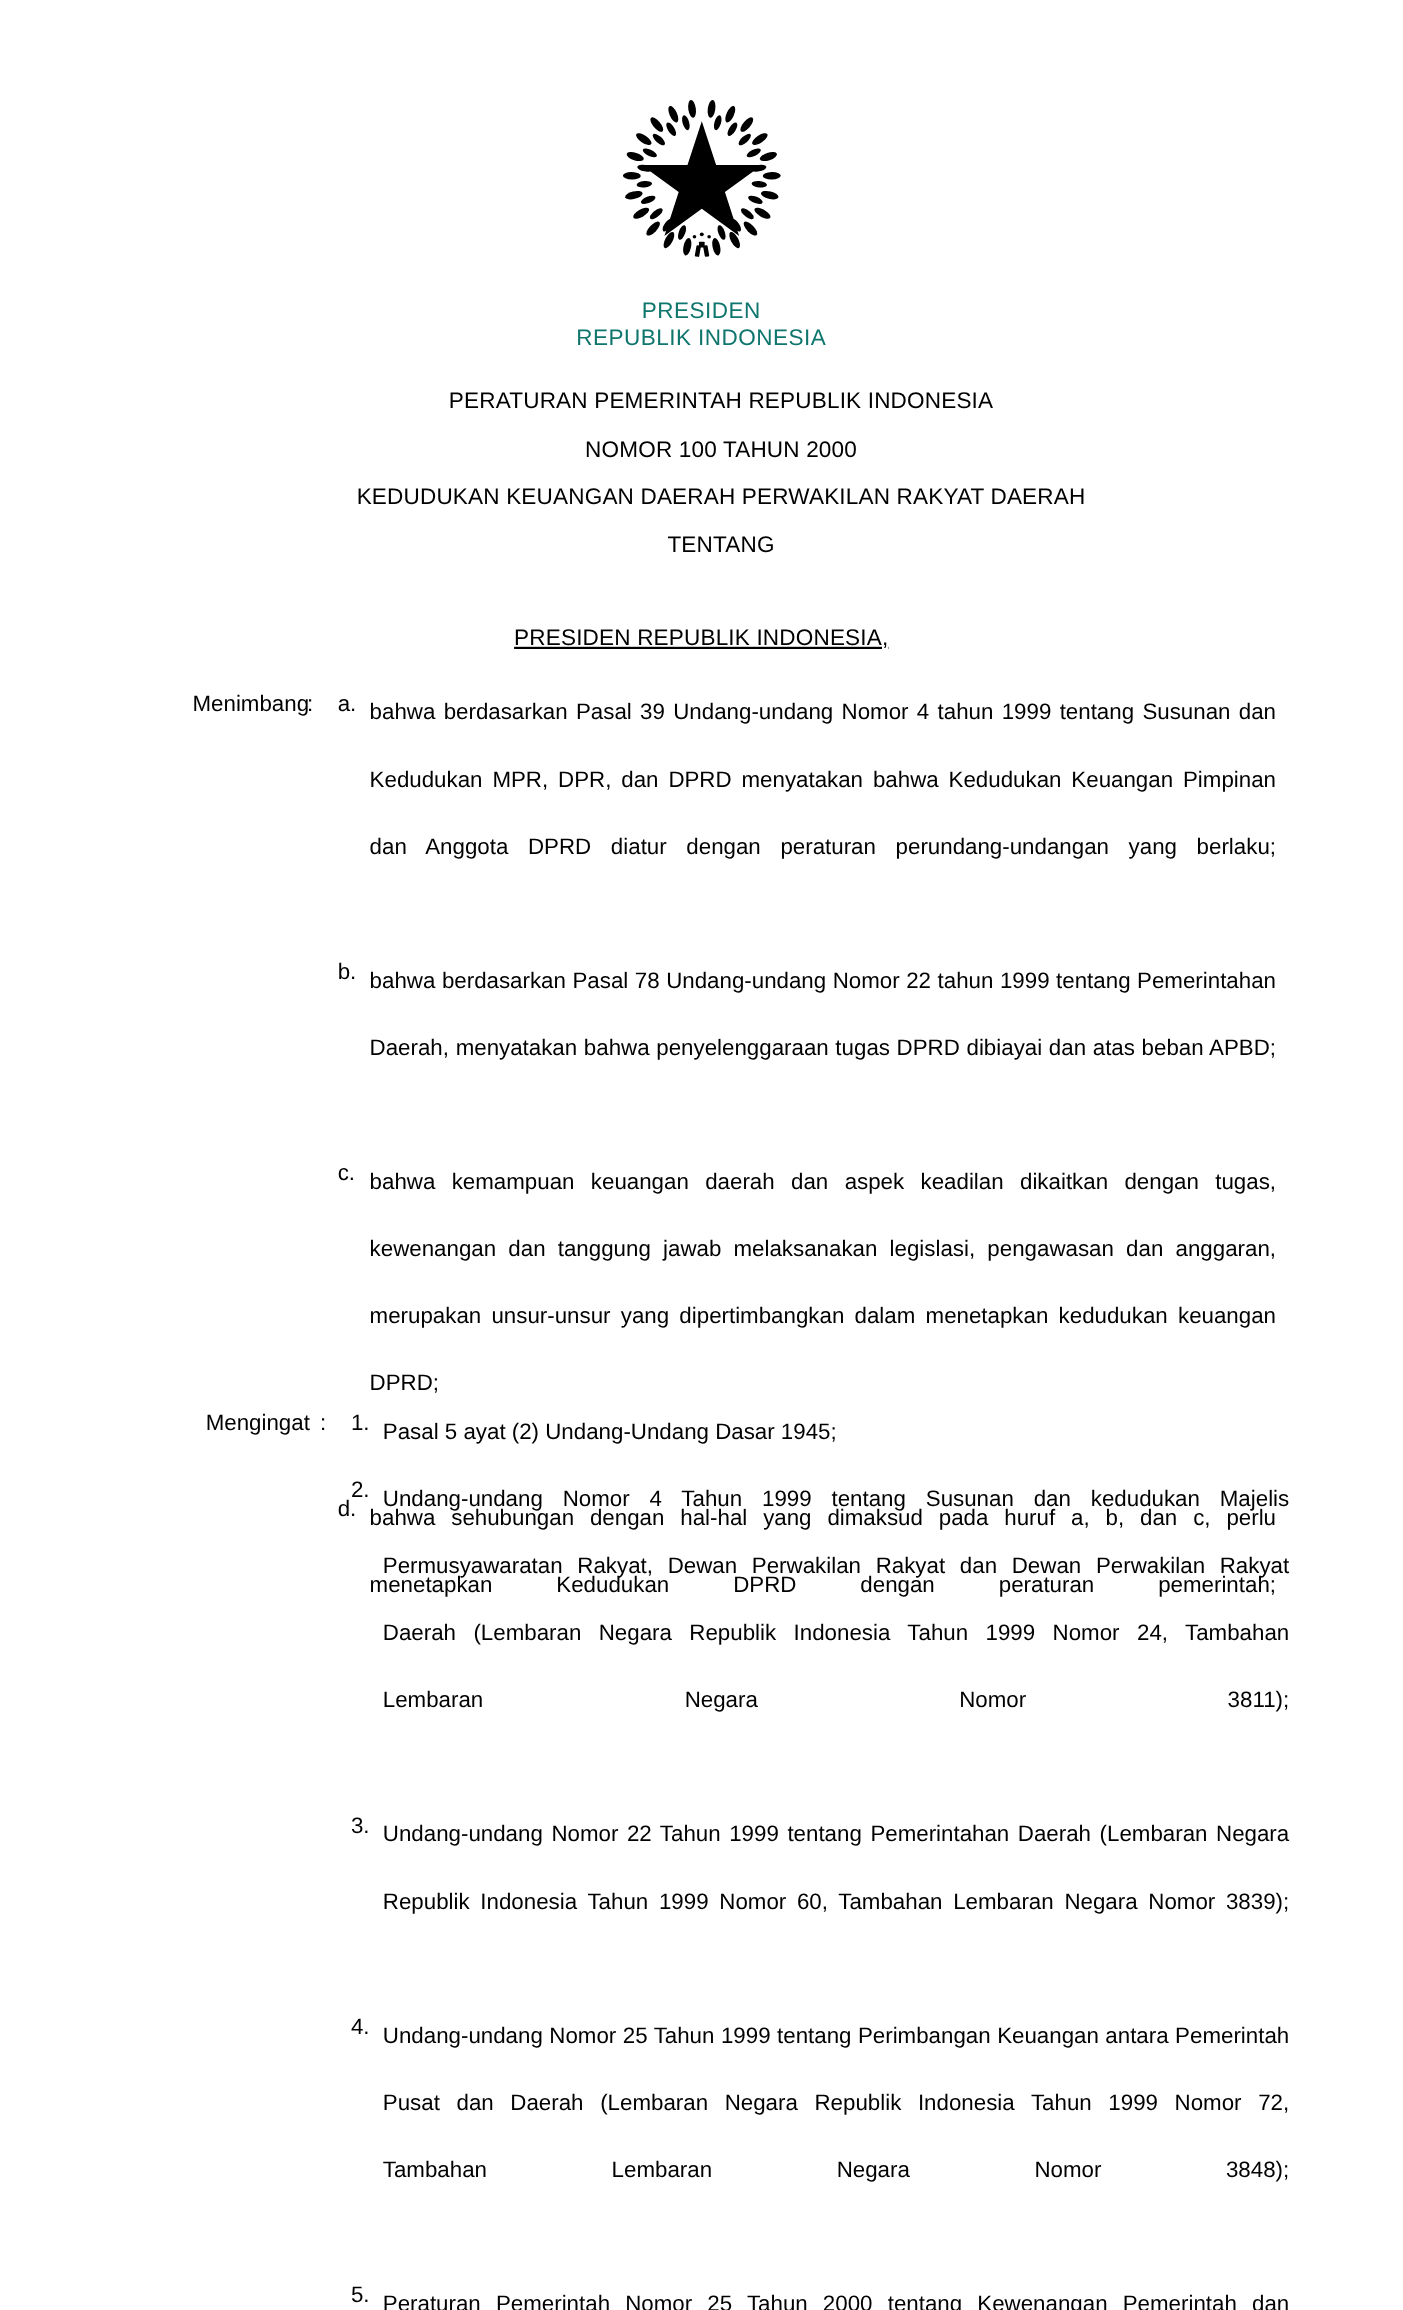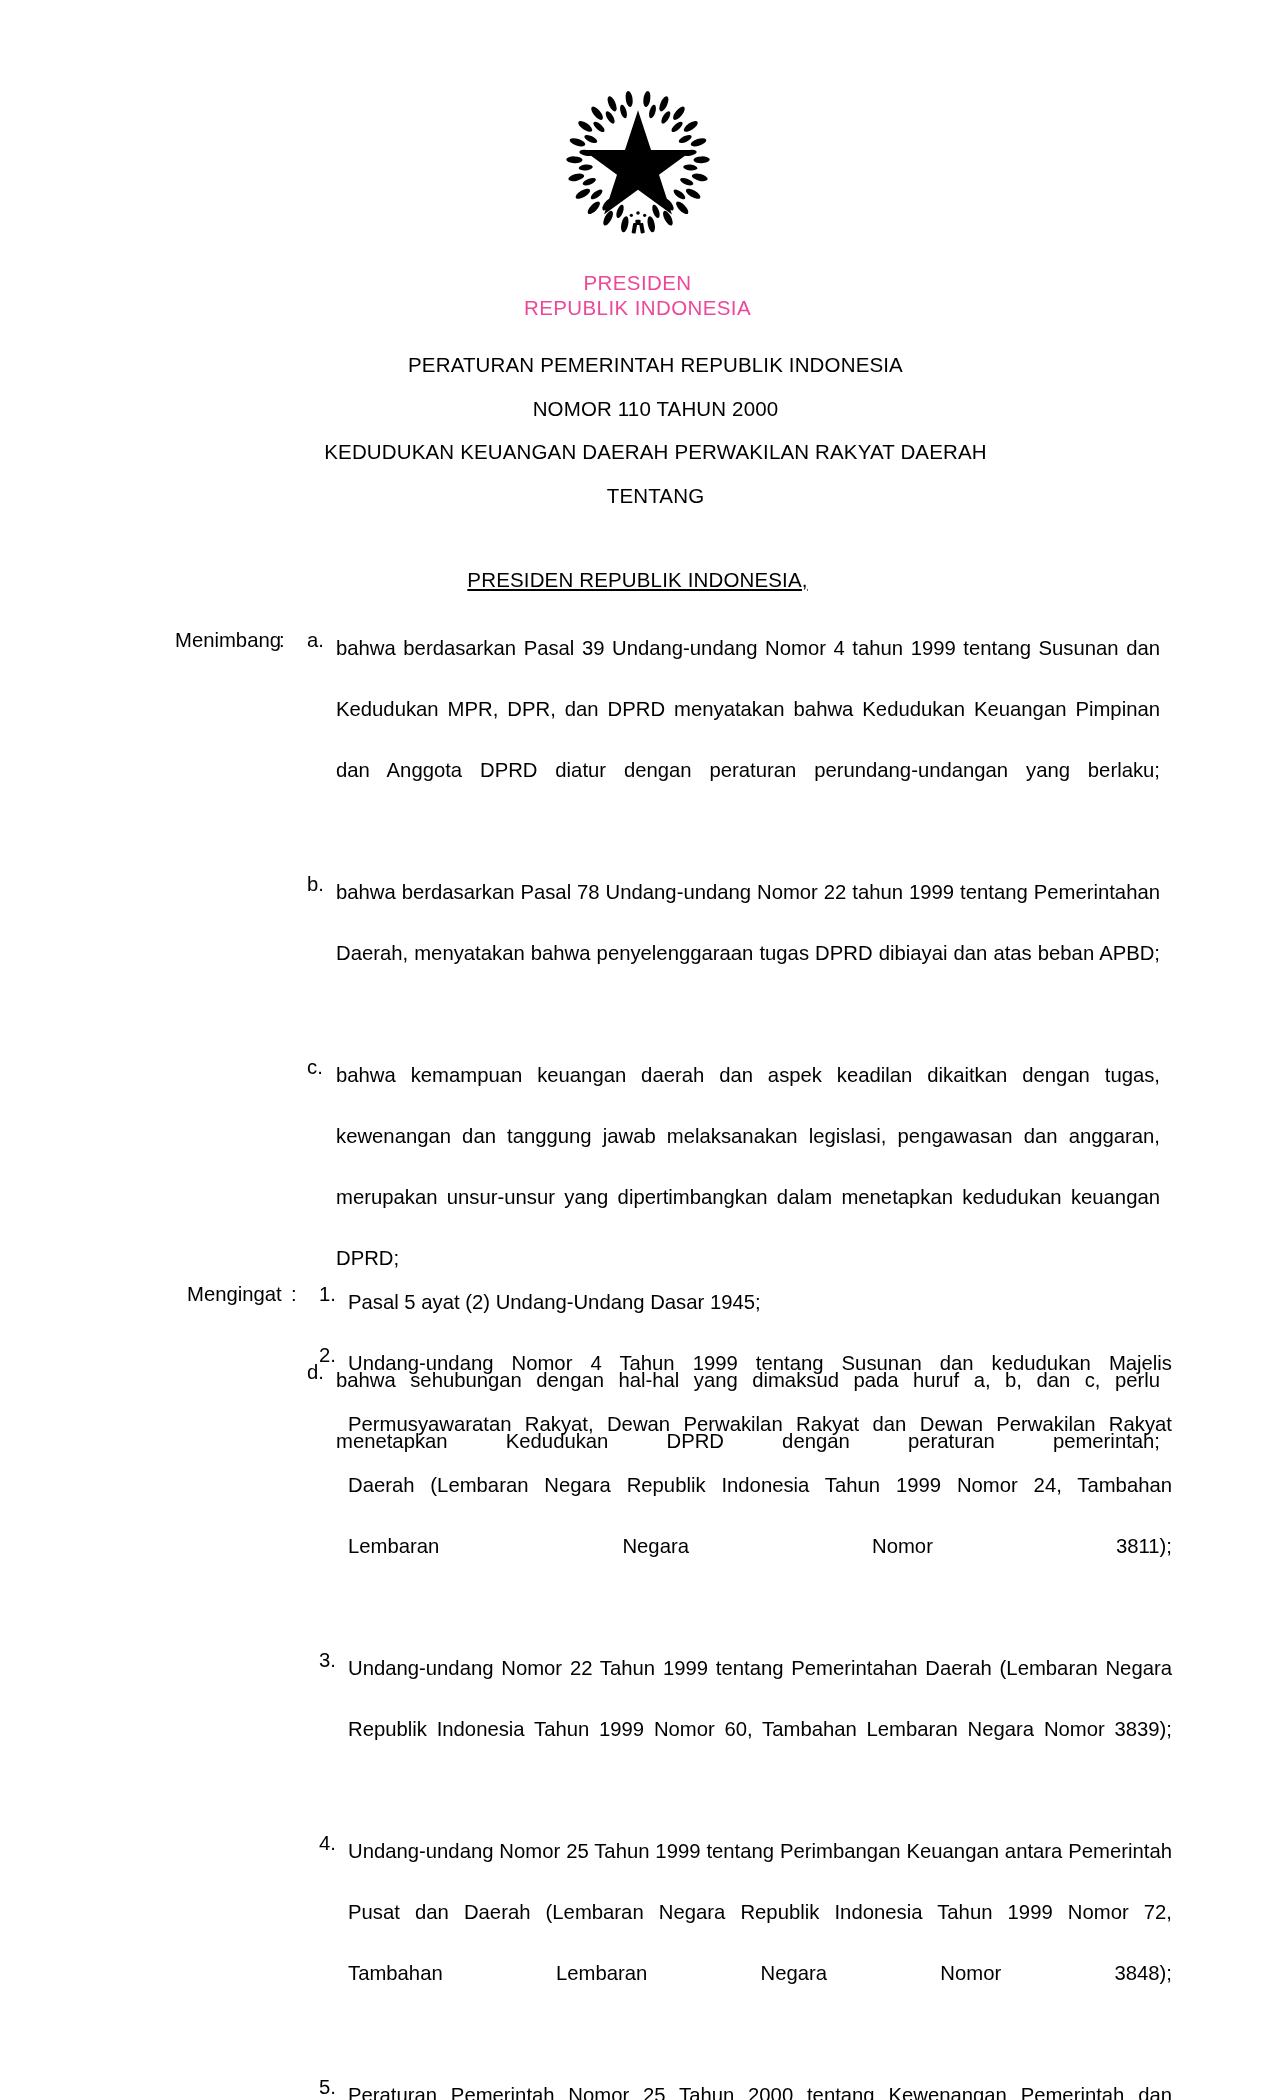--- a/index.html
+++ b/index.html
@@ -38,21 +38,21 @@
   
   .header-caption {
     position: absolute;
     left: 0;
     top: 270px;
     width: 1275px;
     text-align: center;
     font-size: 20.5px;
     line-height: 25px;
     letter-spacing: 0.4px;
-    color: #ec4899;
+    color: #0f766e;
   }
   .header-caption div { white-space: nowrap; }
 
   
   .title-block {
     position: absolute;
     left: 0;
     top: 343px;
     width: 1275px;
     text-align: center;
@@ -211,21 +211,21 @@
     </svg>
   </div>
 
   <div class="header-caption">
     <div>PRESIDEN</div>
     <div>REPUBLIK INDONESIA</div>
   </div>
 
   <div class="title-block">
     <div>PERATURAN PEMERINTAH REPUBLIK INDONESIA</div>
-    <div>NOMOR 110 TAHUN 2000</div>
+    <div>NOMOR 100 TAHUN 2000</div>
     <div>KEDUDUKAN KEUANGAN DAERAH PERWAKILAN RAKYAT DAERAH</div>
     <div>TENTANG</div>
   </div>
 
   <div class="enactor">PRESIDEN REPUBLIK INDONESIA,</div>
 
   <div class="section" id="sec-menimbang">
     <div class="sec-row">
       <div class="sec-label">Menimbang</div>
       <div class="sec-colon">:</div>

